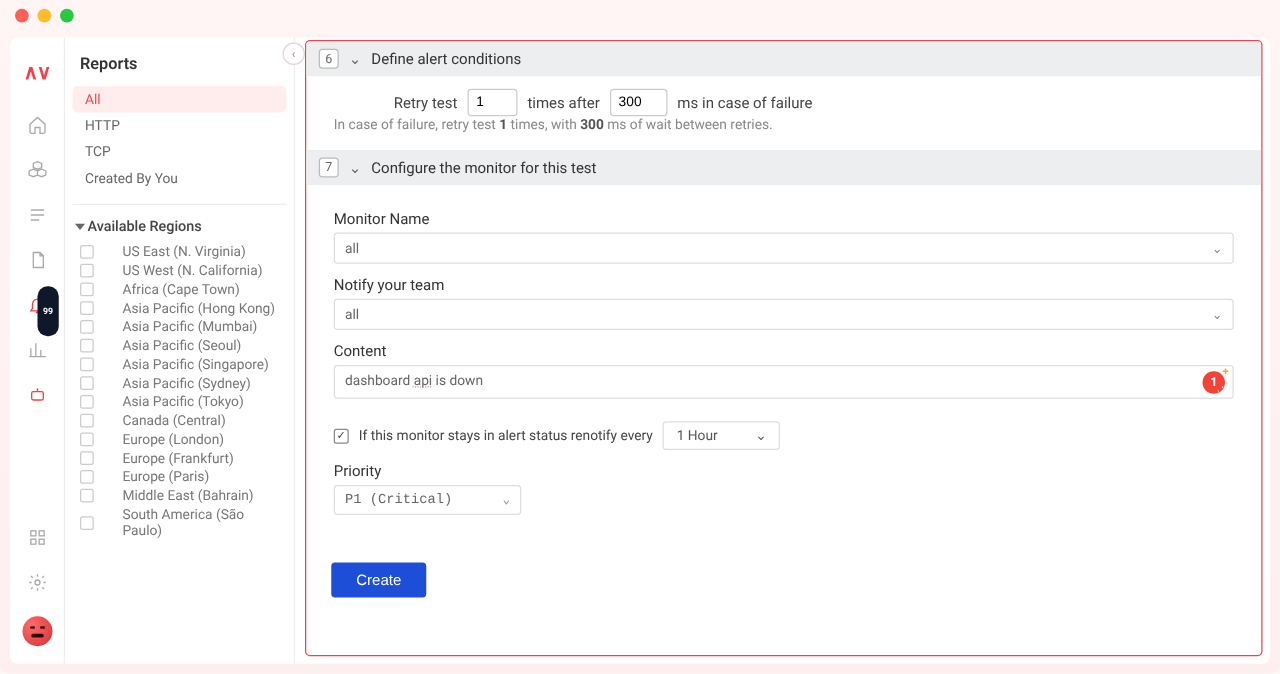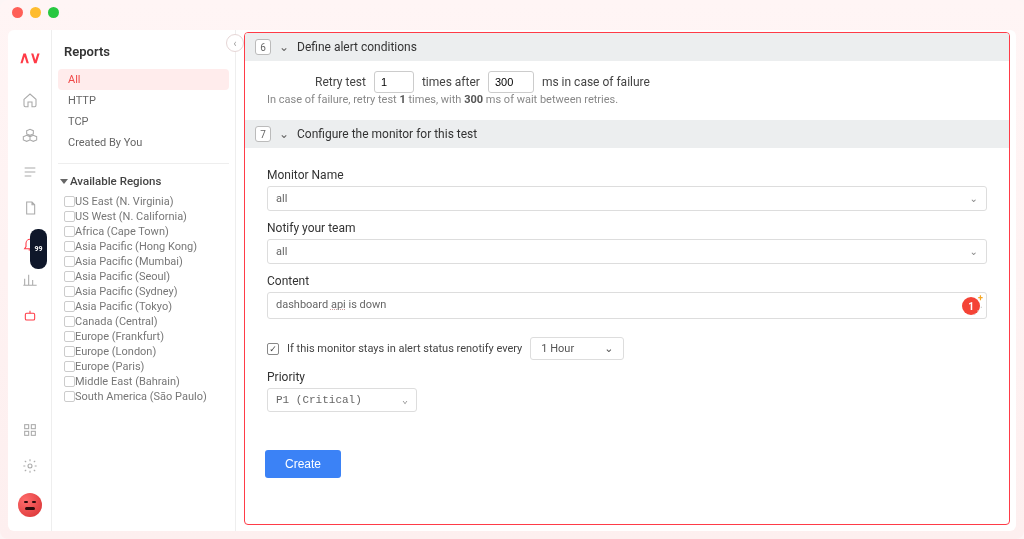--- a/index.html
+++ b/index.html
@@ -112,21 +112,21 @@
   padding: 10px 2px 6px 2px;
   border-top: 1px solid #eee;
   margin-top: 10px;
 }
 .section-title .caret {
   width:0;height:0;border-left:4px solid transparent;border-right:4px solid transparent;
   border-top:5px solid #666;
 }
 .region-list { display:flex; flex-direction:column; gap:0; }
 .region-item {
-  display:flex; align-items:center; gap:0;
+  display:flex; align-items:center; gap:23px;
   padding:1px 6px; font-size:11px; color:#777;
 }
 .region-item .cb {
   width:11px; height:11px; border:1px solid #ccc; border-radius:2px; flex-shrink:0;
 }
 .sidebar-collapse {
   position:absolute; top:4px; right:-9px;
   width:18px; height:18px; border-radius:50%;
   background:#fff; border:1px solid #e6d6d6;
   display:flex;align-items:center;justify-content:center;
@@ -217,21 +217,21 @@
   display:flex; align-items:center; gap:30px;
 }
 .priority-sel {
   width:150px;
   font-family:Liberation Mono, monospace;
 }
 .content-text span.u { text-decoration: underline dotted; text-decoration-color:#c99; }
 
 .create-btn {
   margin:24px 0 10px 20px;
-  background:#3b82f6; color:#fff;
+  background:#1d4ed8; color:#fff;
   border:none; border-radius:3px;
   padding:7px 20px; font-size:12px; cursor:pointer;
 }
 </style>
 </head>
 <body>
 
 <div class="window-frame">
   <div class="titlebar">
     <div class="dot red"></div>
@@ -331,37 +331,41 @@
           <div class="region-item">
             <div class="cb"></div>
             <span>Asia Pacific (Mumbai)</span>
           </div>
           <div class="region-item">
             <div class="cb"></div>
             <span>Asia Pacific (Seoul)</span>
           </div>
           <div class="region-item">
             <div class="cb"></div>
+            <span>Asia Pacific (Singapore)</span>
+          </div>
+          <div class="region-item">
+            <div class="cb"></div>
             <span>Asia Pacific (Sydney)</span>
           </div>
           <div class="region-item">
             <div class="cb"></div>
             <span>Asia Pacific (Tokyo)</span>
           </div>
           <div class="region-item">
             <div class="cb"></div>
             <span>Canada (Central)</span>
           </div>
           <div class="region-item">
             <div class="cb"></div>
+            <span>Europe (London)</span>
+          </div>
+          <div class="region-item">
+            <div class="cb"></div>
             <span>Europe (Frankfurt)</span>
-          </div>
-          <div class="region-item">
-            <div class="cb"></div>
-            <span>Europe (London)</span>
           </div>
           <div class="region-item">
             <div class="cb"></div>
             <span>Europe (Paris)</span>
           </div>
           <div class="region-item">
             <div class="cb"></div>
             <span>Middle East (Bahrain)</span>
           </div>
           <div class="region-item">

